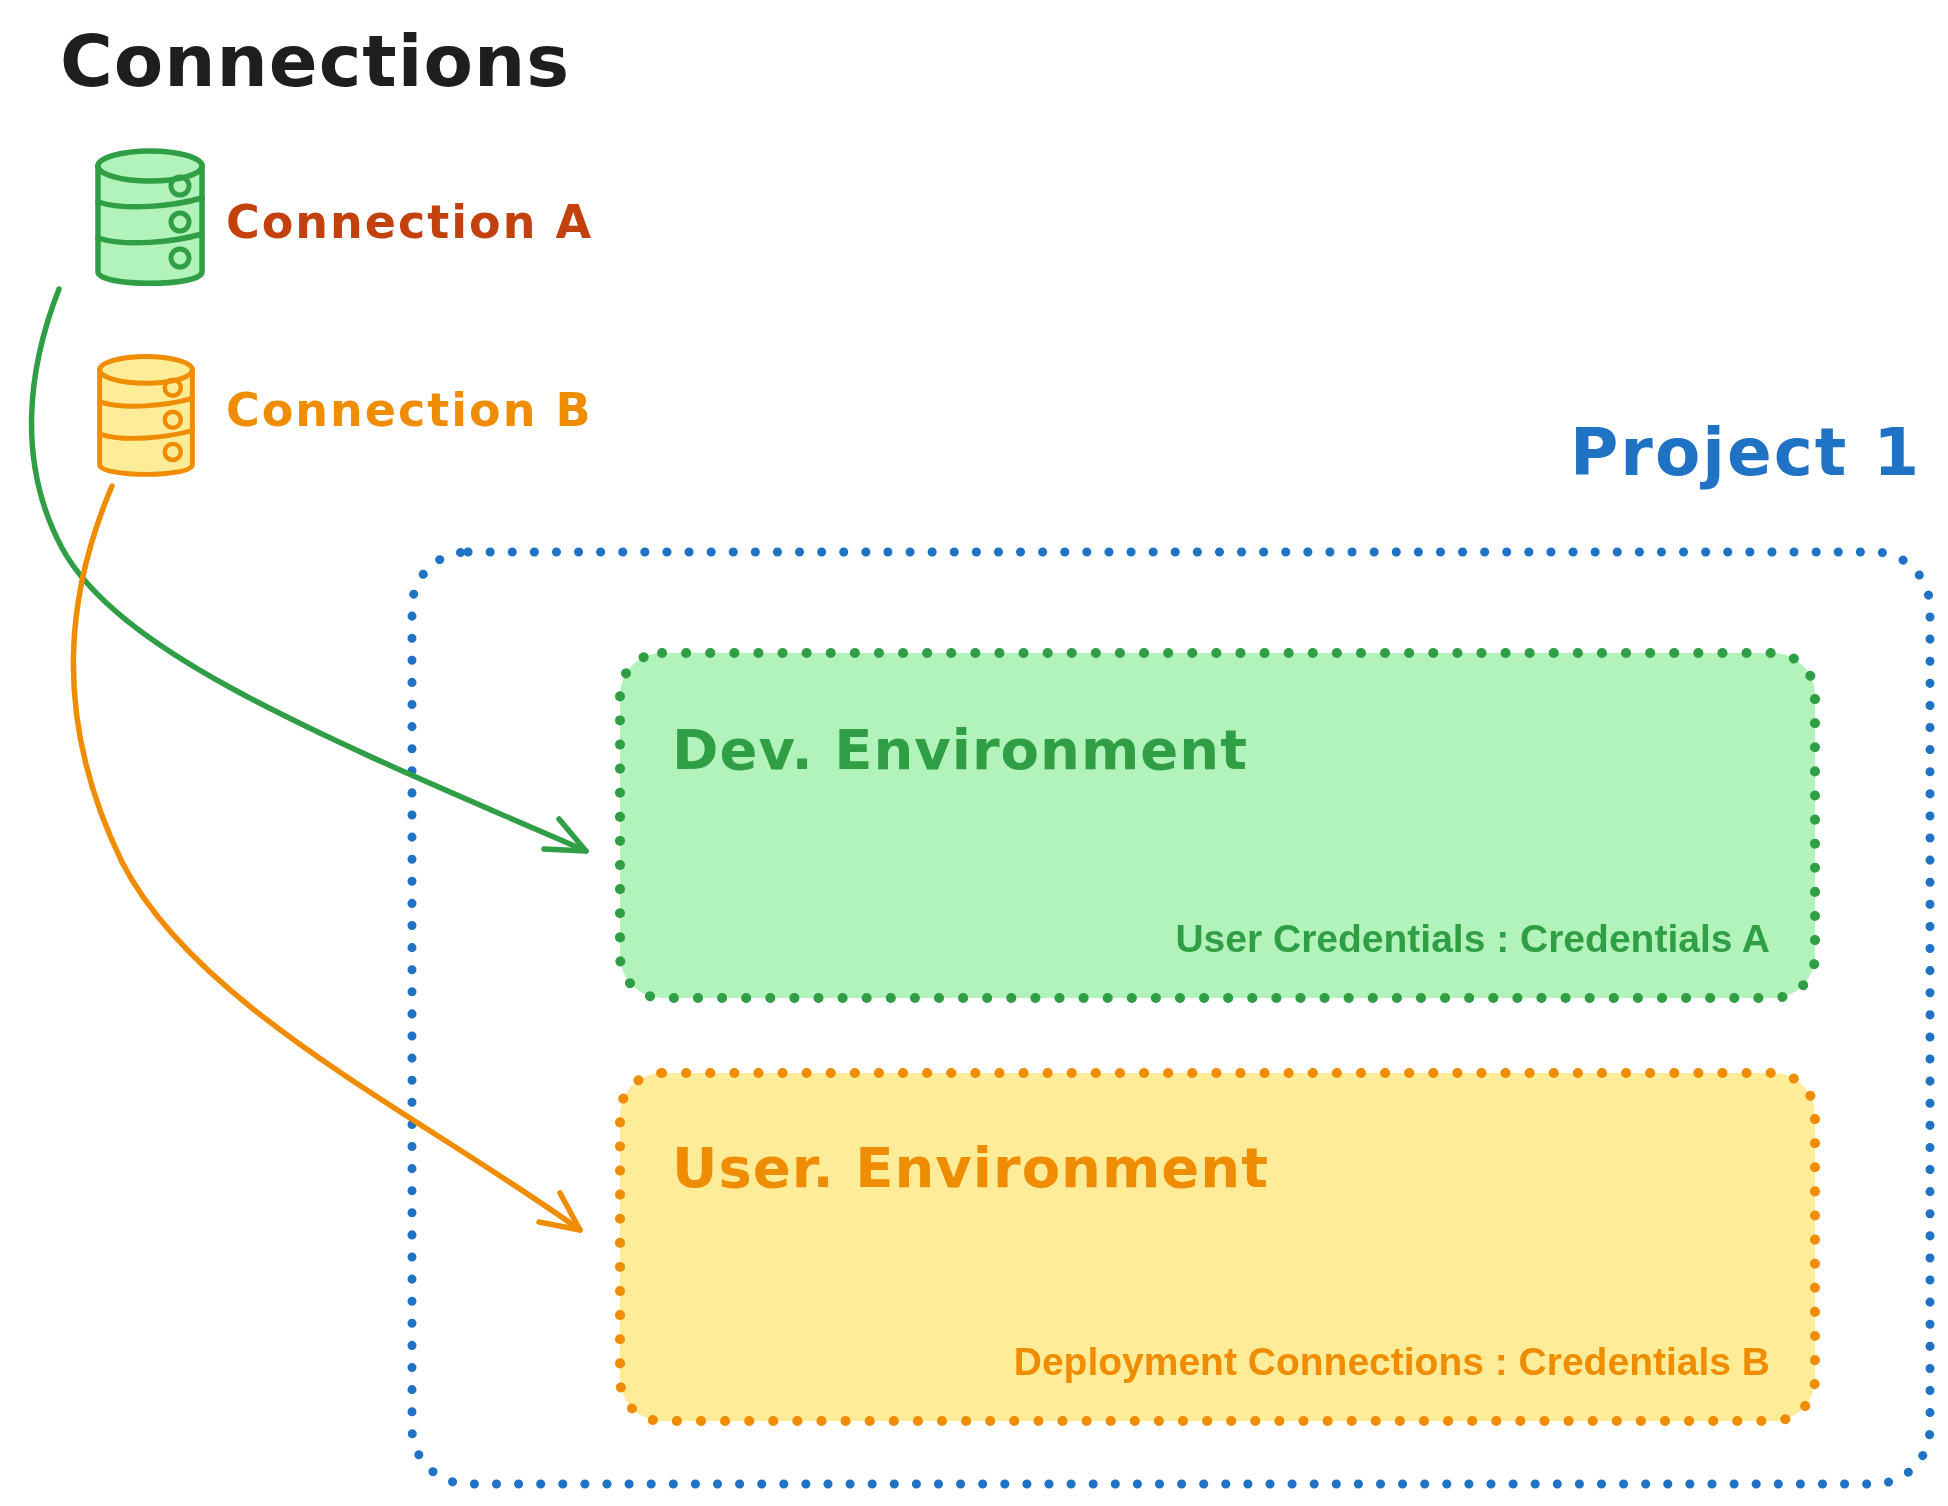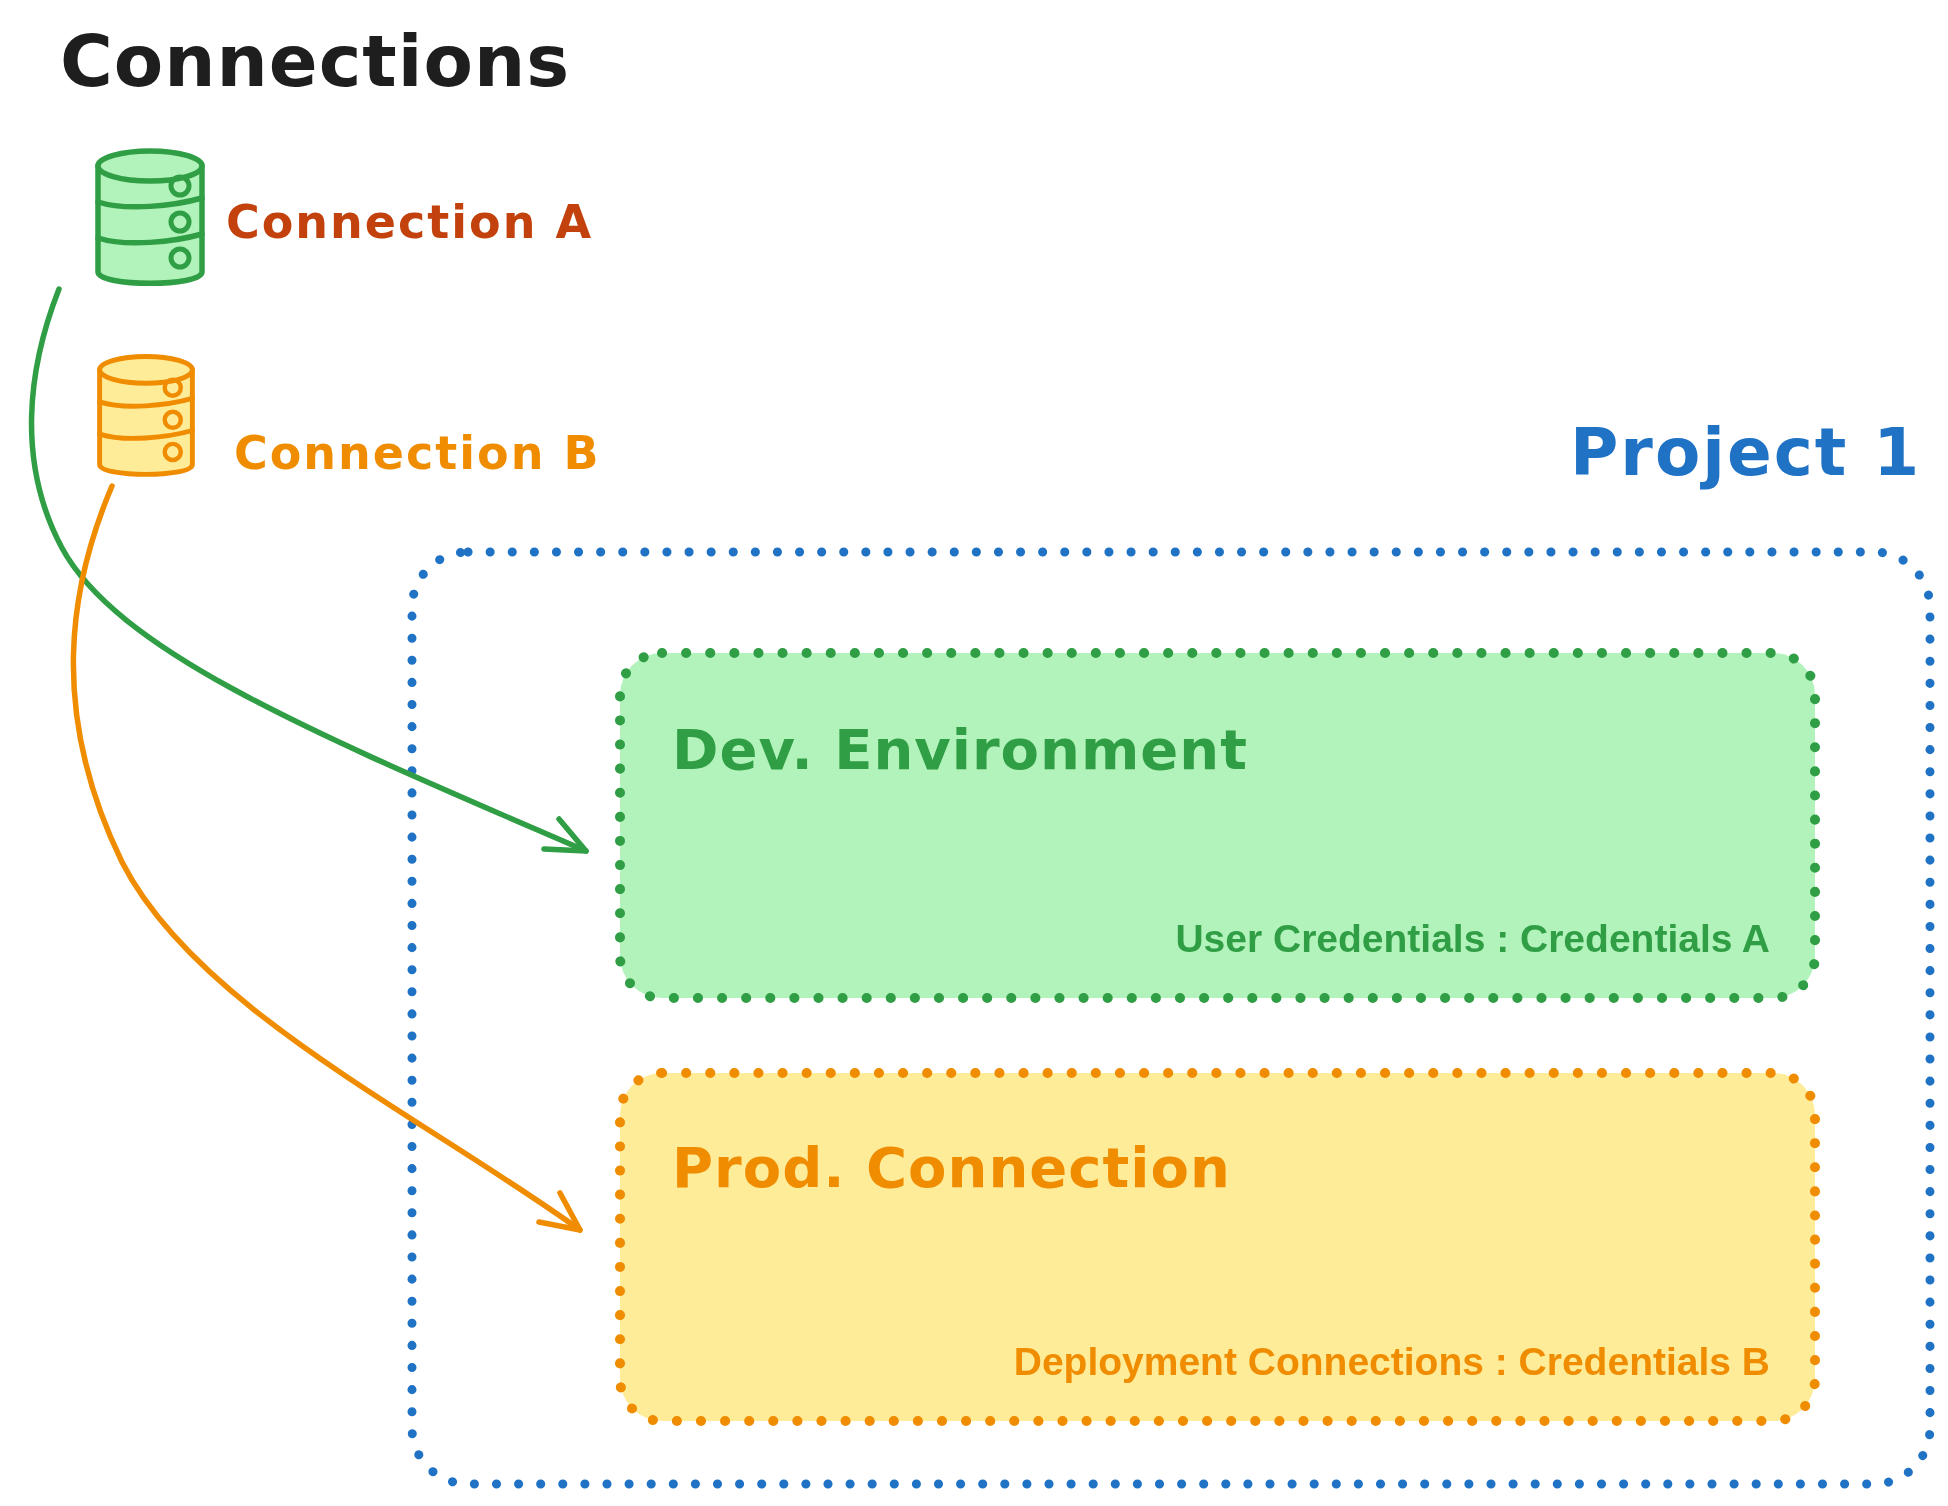--- a/index.html
+++ b/index.html
@@ -6,21 +6,21 @@
   .canvas{
     position:relative;width:1948px;height:1506px;background:#ffffff;overflow:hidden;
     font-family:"DejaVu Sans",sans-serif;
   }
   .abs{position:absolute;}
   .layer{position:absolute;left:0;top:0;width:1948px;height:1506px;}
   .txt{white-space:nowrap;line-height:1.16;}
   .title{left:60px;top:20px;font-size:72px;font-weight:700;color:#1e1e1e;letter-spacing:1px;}
   .conn-label{font-size:46px;font-weight:700;letter-spacing:2px;}
   .conn-a{left:226px;top:196px;color:#c2410c;}
-  .conn-b{left:234px;top:384px;color:#f08c00;margin-top:43px;}
+  .conn-b{left:226px;top:384px;color:#f08c00;}
   .project-title{left:1538px;top:415px;font-size:66px;font-weight:700;color:#1f72c4;letter-spacing:2px;margin-left:32px;}
   .env-heading{font-size:56px;font-weight:700;letter-spacing:1px;}
   .dev-heading{left:672px;top:718px;color:#2f9e44;}
   .prod-heading{left:672px;top:1136px;color:#f08c00;}
   .cred{left:640px;width:1130px;text-align:right;font-family:Liberation Sans, sans-serif;font-size:39px;font-weight:700;}
   .dev-cred{top:916px;color:#2f9e44;}
   .prod-cred{top:1339px;color:#f08c00;}
   svg{display:block;}
 </style>
 </head>
@@ -68,16 +68,16 @@
     <circle cx="88" cy="76" r="9" fill="none" stroke="#f08c00" stroke-width="5"></circle>
     <circle cx="88" cy="112" r="9" fill="none" stroke="#f08c00" stroke-width="5"></circle>
   </svg>
   <div class="abs txt conn-label conn-b">Connection B</div>
 
   <div class="abs txt project-title">Project 1</div>
 
   <div class="abs txt env-heading dev-heading">Dev. Environment</div>
   <div class="abs txt cred dev-cred">User Credentials : Credentials A</div>
 
-  <div class="abs txt env-heading prod-heading">Prod. Connection</div>
+  <div class="abs txt env-heading prod-heading">User. Environment</div>
   <div class="abs txt cred prod-cred">Deployment Connections : Credentials B</div>
 
 </div>
 
 </body></html>

